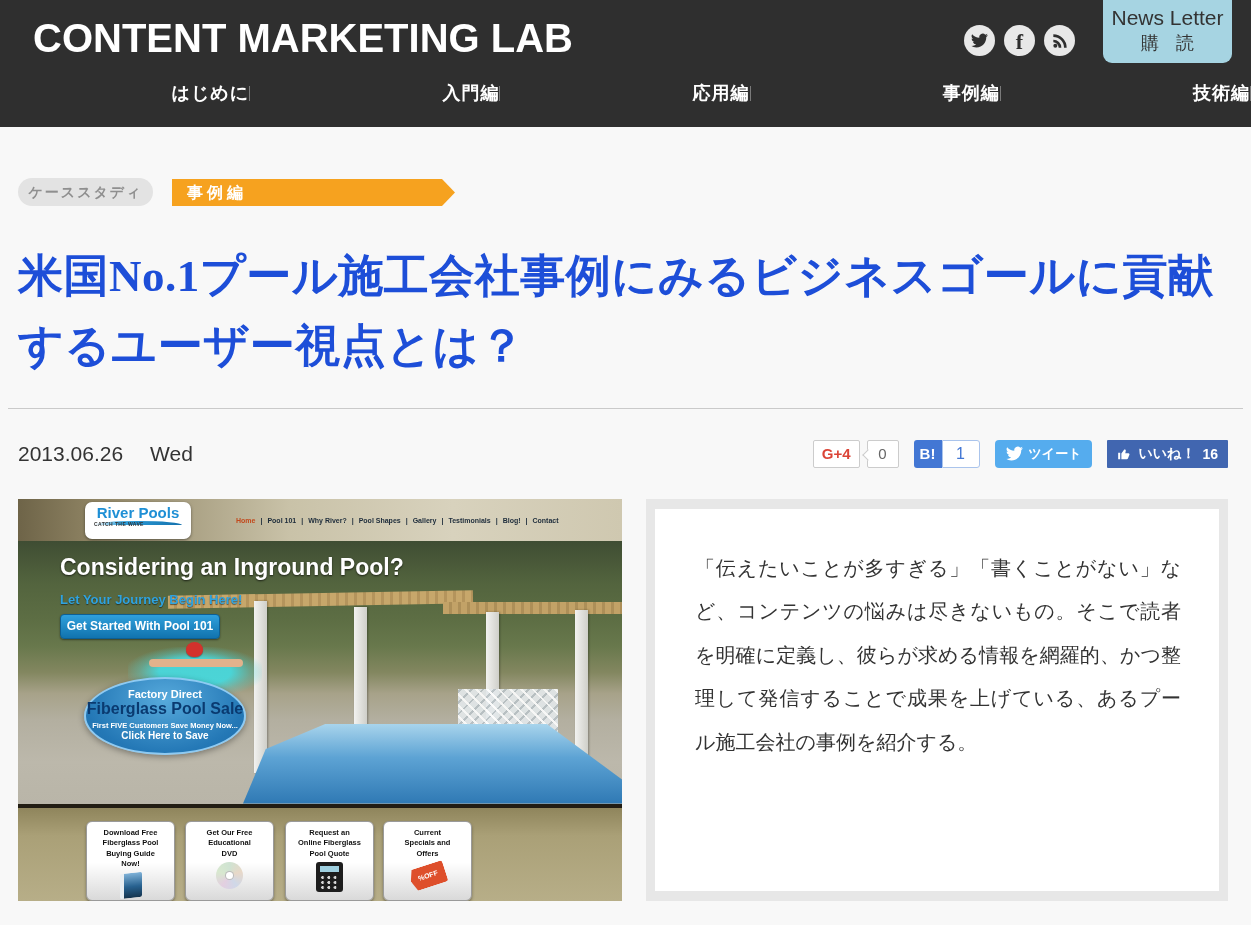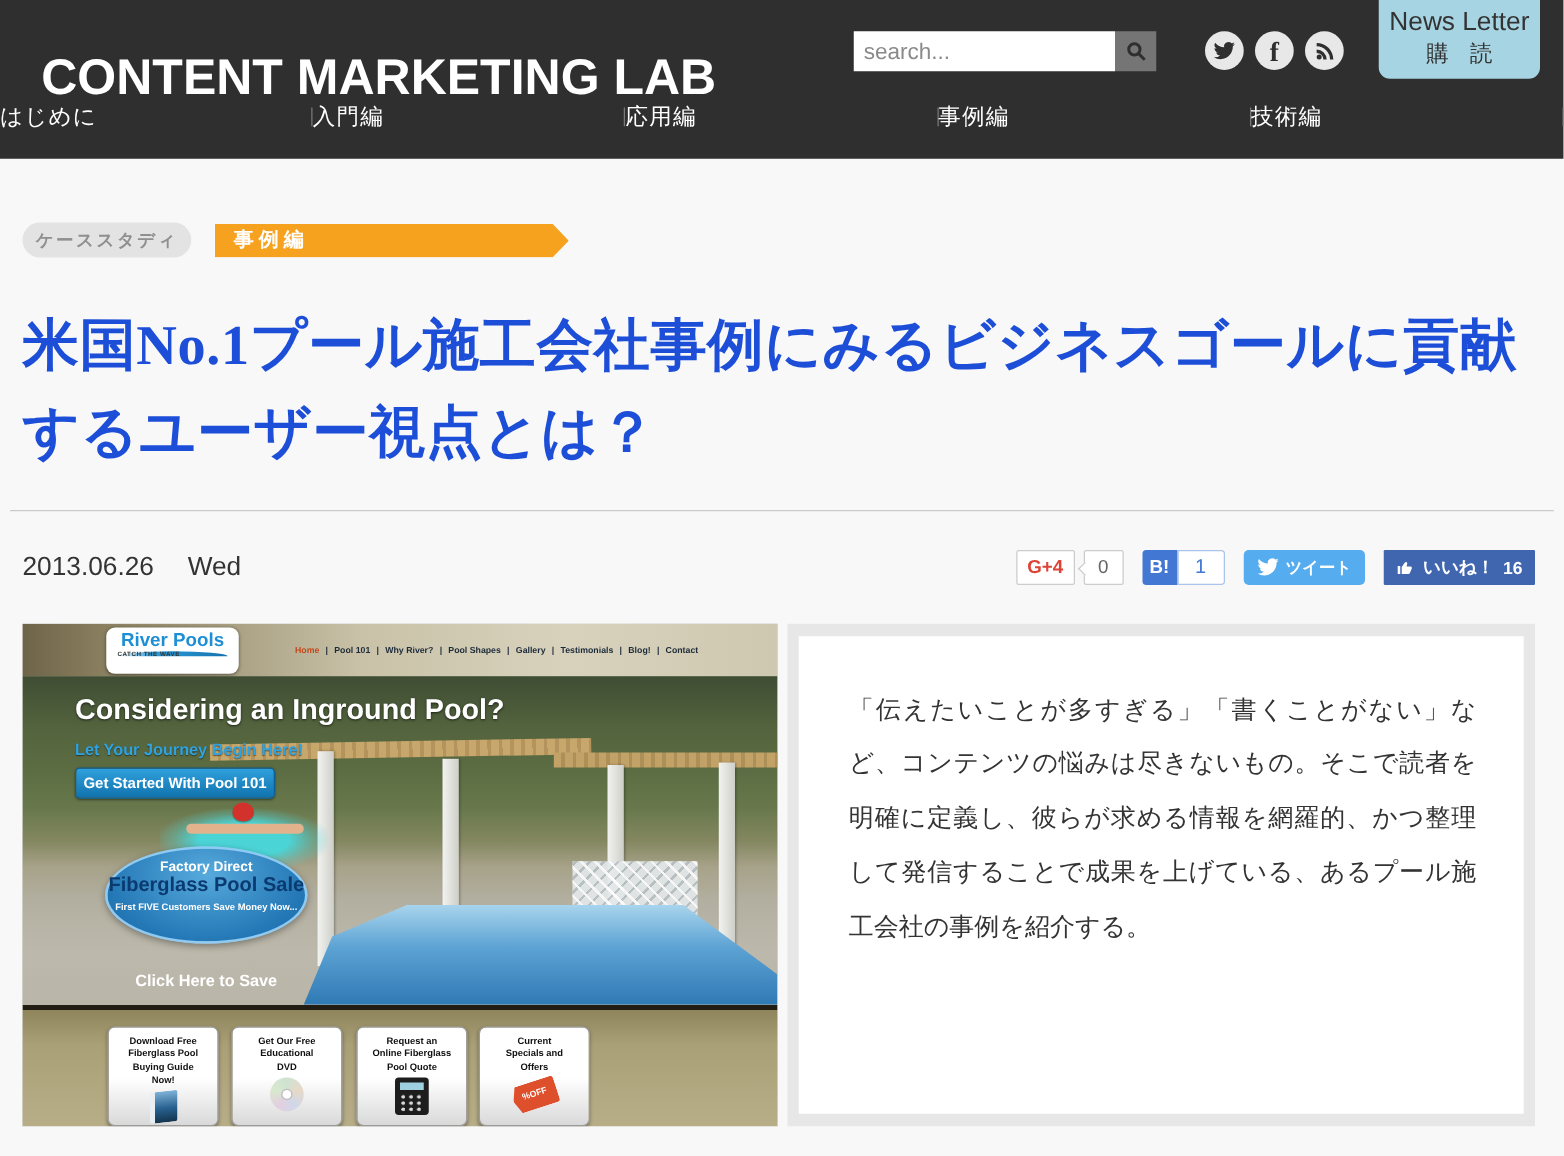--- a/index.html
+++ b/index.html
@@ -1,33 +1,33 @@
 <!DOCTYPE html>
 <html><head>
 <meta charset="utf-8">
 <style>
   * { margin:0; padding:0; box-sizing:border-box; }
   body { font-family:"Liberation Sans","DejaVu Sans",sans-serif; background:#f8f8f8; }
   .page { width:1251px; height:925px; background:#f8f8f8; position:relative; overflow:hidden; }
 
   
   .site-header { height:127px; background:#2f2f2f; position:relative; }
-  .logo { position:absolute; left:33px; top:16px; font-size:40px; font-weight:bold; color:#fff; letter-spacing:0; white-space:nowrap;margin-top:24px; }
+  .logo { position:absolute; left:33px; top:16px; font-size:40px; font-weight:bold; color:#fff; letter-spacing:0; white-space:nowrap; }
   .search-group { position:absolute; left:683px; top:25px; display:flex; }
   .search-input { width:209px; height:32px; border:none; background:#fff; padding:0 8px; font-size:18px; color:#333; outline:none; }
   .search-input::placeholder { color:#8a8a8a; }
   .search-btn { width:33px; height:32px; background:#757575; border:none; display:flex; align-items:center; justify-content:center; cursor:pointer; }
   .social { position:absolute; left:964px; top:25px; display:flex; gap:9px; }
   .circle { width:31px; height:31px; border-radius:50%; background:#e8e8e8; display:flex; align-items:center; justify-content:center; color:#2f2f2f; cursor:pointer; }
   .fb-glyph { font-family:"Liberation Serif",serif; font-weight:bold; font-size:22px; line-height:1; margin-top:2px; }
   .newsletter { position:absolute; right:19px; top:0; width:129px; padding:6px 0 8px; background:#a6d4e2; border-radius:0 0 9px 9px; text-align:center; color:#333; cursor:pointer; }
   .nl1 { font-size:21px; }
   .nl2 { font-size:18px; letter-spacing:6px; text-indent:6px; margin-top:1px; }
   .main-nav { position:absolute; left:0; right:0; top:76px; height:34px; display:flex; align-items:center; list-style:none; }
-  .main-nav li { flex:1; text-align:left; color:#fff; font-size:18px; font-weight:normal; cursor:pointer; letter-spacing:1px; }
+  .main-nav li { flex:1; text-align:right; color:#fff; font-size:18px; font-weight:bold; cursor:pointer; letter-spacing:1px; }
   .nav-sep { width:1px; height:15px; background:#7a7a7a; flex:none; }
 
   
   main { padding:0 23px 0 18px; }
   .tag-row { margin-top:51px; display:flex; gap:19px; height:28px; }
   .pill { width:135px; line-height:28px; border-radius:15px; background:#e3e3e3; color:#8f8f8f; font-size:14px; text-align:center; letter-spacing:2px; cursor:pointer;font-weight:bold; }
   .arrow-tag { width:283px; background:#f6a21f; color:#fff; font-weight:bold; font-size:16px; line-height:27px; height:27px; margin-top:1px; padding-left:15px; letter-spacing:4px; clip-path:polygon(0 0, calc(100% - 13px) 0, 100% 50%, calc(100% - 13px) 100%, 0 100%); cursor:pointer; }
   h1.article-title { margin-top:36px; font-family:"Liberation Serif","DejaVu Serif",serif; font-size:45px; font-weight:bold; color:#1d4ed8; line-height:1.55; letter-spacing:0.5px; }
   .title-divider { border:none; border-top:1px solid #cacaca; margin:26px -15px 0 -10px; }
   .meta-row { margin-top:30px; display:flex; justify-content:space-between; align-items:center; height:30px; }
@@ -41,21 +41,21 @@
   .gplus-count { margin-left:7px; border:1px solid #ccc; background:#fff; border-radius:2px; height:28px; min-width:32px; text-align:center; line-height:26px; color:#666; font-size:15px; position:relative; }
   .gplus-count::before { content:""; position:absolute; left:-4px; top:10px; width:7px; height:7px; background:#fff; border-left:1px solid #ccc; border-bottom:1px solid #ccc; transform:rotate(45deg); }
   .hatena { display:flex; height:28px; cursor:pointer; }
   .hatena-b { width:28px; background:#4377d4; color:#fff; font-weight:bold; font-size:15px; display:flex; align-items:center; justify-content:center; border-radius:3px 0 0 3px; }
   .hatena-count { width:38px; background:#fff; border:1px solid #aac4ec; color:#4377d4; font-size:16px; display:flex; align-items:center; justify-content:center; border-radius:0 3px 3px 0; }
   .tweet-btn { height:28px; background:#55acee; border:none; border-radius:4px; color:#fff; display:flex; align-items:center; padding:0 11px; gap:6px; font-size:13px; font-weight:bold; cursor:pointer; }
   .like-btn { height:28px; background:#4166b0; border:none; border-radius:1px; color:#fff; display:flex; align-items:center; padding:0 10px; gap:7px; font-size:14px; font-weight:bold; cursor:pointer; }
   .like-count { font-size:14px; }
 
   
-  .content-row { margin-top:30px; display:flex; gap:8px; }
+  .content-row { margin-top:30px; display:flex; gap:24px; }
   .pool-shot { width:604px; height:402px; position:relative; overflow:hidden; flex:none; cursor:pointer; background:#b7b4a7; }
   .lead-panel { flex:1; height:402px; background:#e7e7e7; padding:10px 9px; }
   .lead-inner { background:#fff; height:100%; padding:38px 38px 0 40px; }
   .lead-text { font-size:20px; line-height:2.18; color:#333; text-align:justify; }
 
   
   .rp-navbar { position:absolute; left:0; right:0; top:0; height:42px; background:linear-gradient(90deg,#6e6448 0,#8d8262 12%,#c9c2a8 45%,#d8d2bd 72%,#cfc8b0 100%); }
   .rp-logo { position:absolute; left:67px; top:3px; width:106px; height:37px; background:#fff; border-radius:7px; box-shadow:0 1px 3px rgba(0,0,0,.45); overflow:hidden; padding-top:3px; }
   .rp-logo-main { font-size:15px; font-weight:bold; color:#1e8fd5; line-height:1.1; text-align:center; letter-spacing:0; }
   .rp-wave { height:4px; margin:0 9px; background:linear-gradient(90deg,rgba(46,160,220,0) 0,#2ea0dc 30%,#1471ad 100%); border-radius:100% / 200% 200% 0 0; }
@@ -79,21 +79,21 @@
   .rp-headline { position:absolute; left:42px; top:13px; font-size:23px; font-weight:bold; color:#fff; text-shadow:0 1px 2px rgba(0,0,0,.65); white-space:nowrap; }
   .rp-subhead { position:absolute; left:42px; top:51px; font-size:13px; font-weight:bold; color:#2fa3e0; text-shadow:0 1px 1px rgba(0,0,0,.5); }
   .rp-cta { position:absolute; left:42px; top:73px; width:160px; height:25px; background:linear-gradient(180deg,#2fa0dc,#1173ae); border:1px solid #0d5f94; border-radius:4px; color:#fff; font-size:12px; font-weight:bold; display:flex; align-items:center; justify-content:center; box-shadow:0 1px 2px rgba(0,0,0,.45); }
   .splash { position:absolute; left:110px; top:106px; width:134px; height:50px; background:radial-gradient(ellipse,rgba(72,216,220,.95) 0 38%,rgba(72,216,220,.35) 58%,transparent 75%); }
   .swim-arms { position:absolute; left:131px; top:118px; width:94px; height:8px; border-radius:4px; background:#e2b28c; }
   .swim-cap { position:absolute; left:168px; top:101px; width:17px; height:15px; border-radius:50% 50% 45% 45%; background:#d3322c; box-shadow:0 1px 1px rgba(0,0,0,.3); }
   .rp-badge { position:absolute; left:66px; top:136px; width:162px; height:78px; border-radius:50%; background:radial-gradient(ellipse at 50% 28%,#57aadc,#2478b6 70%,#1d6aa6); border:2px solid #8ecaf2; box-shadow:0 2px 6px rgba(0,0,0,.35); text-align:center; color:#fff; padding-top:9px; }
   .badge-l1 { font-size:11px; font-weight:bold; }
   .badge-l2 { font-size:16px; font-weight:bold; color:#0a3a70; line-height:1.15; }
   .badge-l3 { font-size:7.5px; font-weight:bold; margin-top:3px; }
-  .badge-l4 { font-size:13px; font-weight:bold;margin-top:47px; }
+  .badge-l4 { font-size:10px; font-weight:bold; }
 
   .rp-bottom { position:absolute; left:0; right:0; top:305px; height:97px; background:linear-gradient(180deg,#8f855c,#aaa077 30%,#b7ae88); border-top:4px solid #221d13; }
   .rp-card { position:absolute; top:13px; width:89px; height:80px; background:linear-gradient(180deg,#ffffff 0 52%,#d9d9d9); border:1px solid #9a9a9a; border-radius:6px; box-shadow:0 2px 3px rgba(0,0,0,.35); text-align:center; }
   .rp-card1 { left:68px; } .rp-card2 { left:167px; } .rp-card3 { left:267px; } .rp-card4 { left:365px; }
   .card-label { font-size:7.5px; font-weight:bold; color:#111; line-height:1.4; margin-top:6px; white-space:pre-line; }
   .card-icon { margin:3px auto 0; }
   .icon-book { width:22px; height:25px; background:linear-gradient(180deg,#7fb2d8,#27618f 55%,#15344e); border-left:4px solid #e8eef2; transform:skewY(-6deg); border-radius:2px; }
   .icon-dvd { width:27px; height:27px; border-radius:50%; background:conic-gradient(#cfe3d2,#e8d8c8,#cfd8e8,#e3cfe0,#d8e8cf,#cfe3d2); position:relative; }
   .icon-dvd::after { content:""; position:absolute; left:10px; top:10px; width:7px; height:7px; background:#fff; border-radius:50%; box-shadow:0 0 0 1px #bbb; }
   .icon-calc { width:27px; height:30px; background:#1d1d1d; border-radius:3px; padding-top:4px; }
@@ -102,29 +102,20 @@
   .icon-tag { width:36px; height:22px; background:#de4f2b; border-radius:3px; transform:rotate(-18deg); color:#fff; font-size:7px; font-weight:bold; line-height:22px; clip-path:polygon(12% 0,100% 0,100% 100%,12% 100%,0 50%); margin-top:6px; }
 </style>
 </head>
 <body>
 
 <div class="page" data-name="page">
 
   <header class="site-header" data-name="site-header">
     <div class="logo" data-name="site-logo">CONTENT MARKETING LAB</div>
 
-    <div class="search-group" data-name="search-group">
-      <input class="search-input" type="text" data-name="search-input" placeholder="search..." style="">
-      <button class="search-btn" data-name="search-button">
-        <svg data-name="search-icon" width="18" height="18" viewBox="0 0 24 24" fill="none" stroke="#2f2f2f" stroke-width="3.2">
-            <circle cx="10" cy="10" r="6"></circle>
-            <line x1="14.5" y1="14.5" x2="21" y2="21"></line>
-          </svg>
-      </button>
-    </div>
 
     <div class="social" data-name="social-icons">
       <div class="circle" data-name="twitter-button">
         <svg data-name="twitter-icon" width="17" height="17" viewBox="0 0 24 24" fill="#2f2f2f">
             <path d="M23.95 4.57a10 10 0 01-2.82.77 4.96 4.96 0 002.16-2.72c-.95.56-2 .96-3.12 1.19a4.92 4.92 0 00-8.39 4.48A13.94 13.94 0 011.64 3.16a4.92 4.92 0 001.52 6.57 4.9 4.9 0 01-2.23-.61v.06a4.92 4.92 0 003.95 4.83 4.99 4.99 0 01-2.21.08 4.94 4.94 0 004.6 3.42A9.87 9.87 0 010 19.54a13.99 13.99 0 007.55 2.21c9.05 0 14-7.5 14-13.99 0-.21 0-.42-.02-.63a10 10 0 002.42-2.56z"></path>
           </svg>
       </div>
       <div class="circle" data-name="facebook-button">
         <span class="fb-glyph" data-name="facebook-icon">f</span>
       </div>

